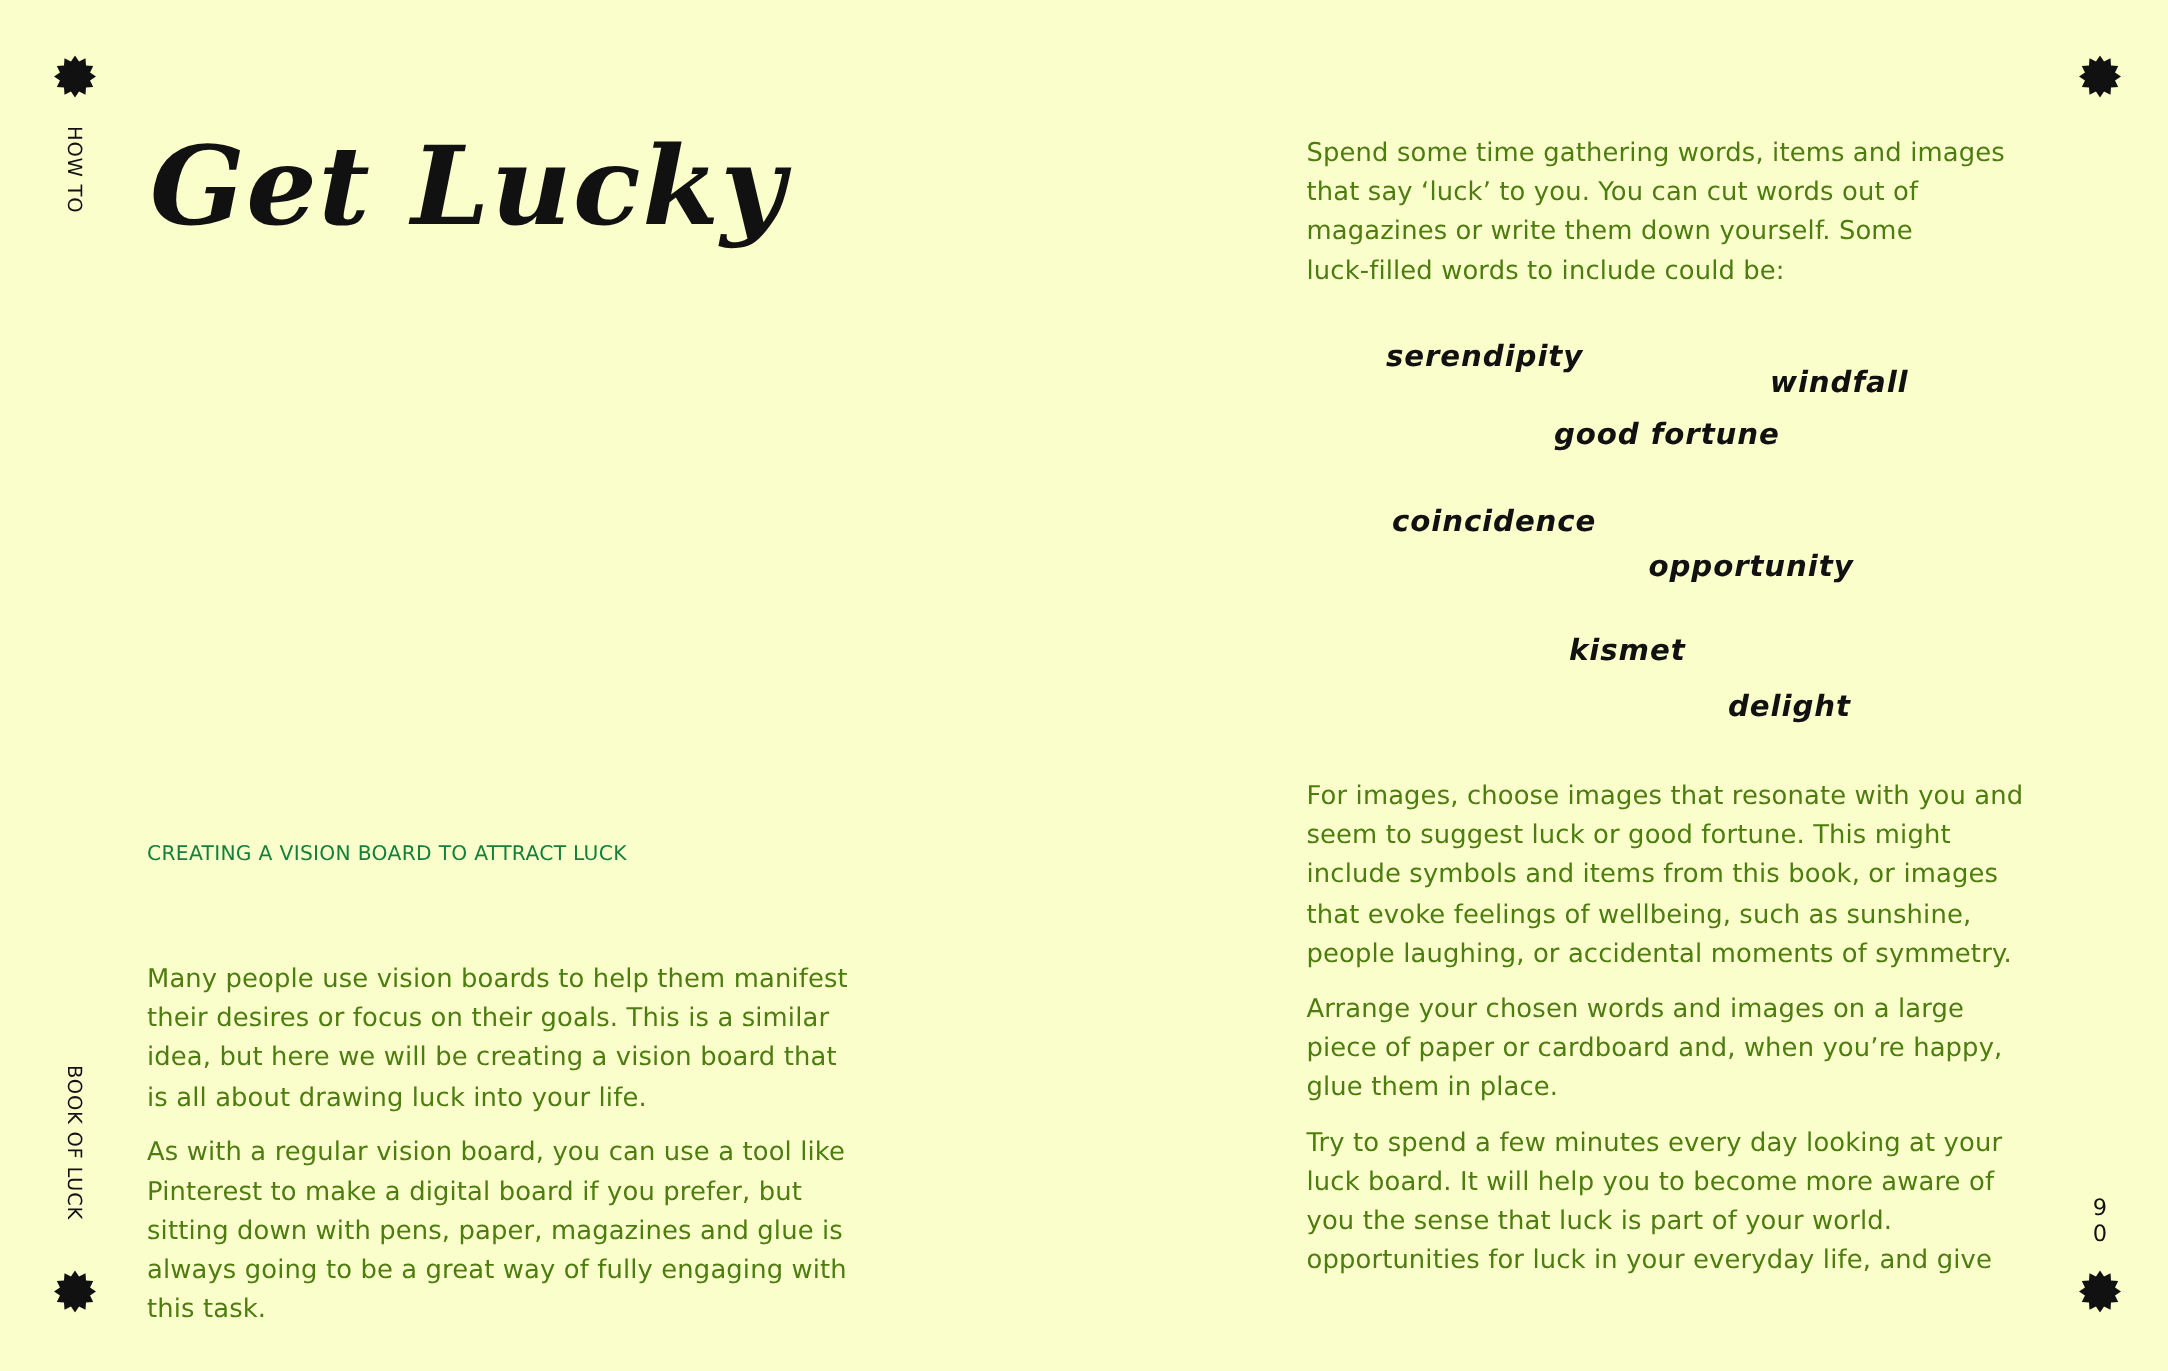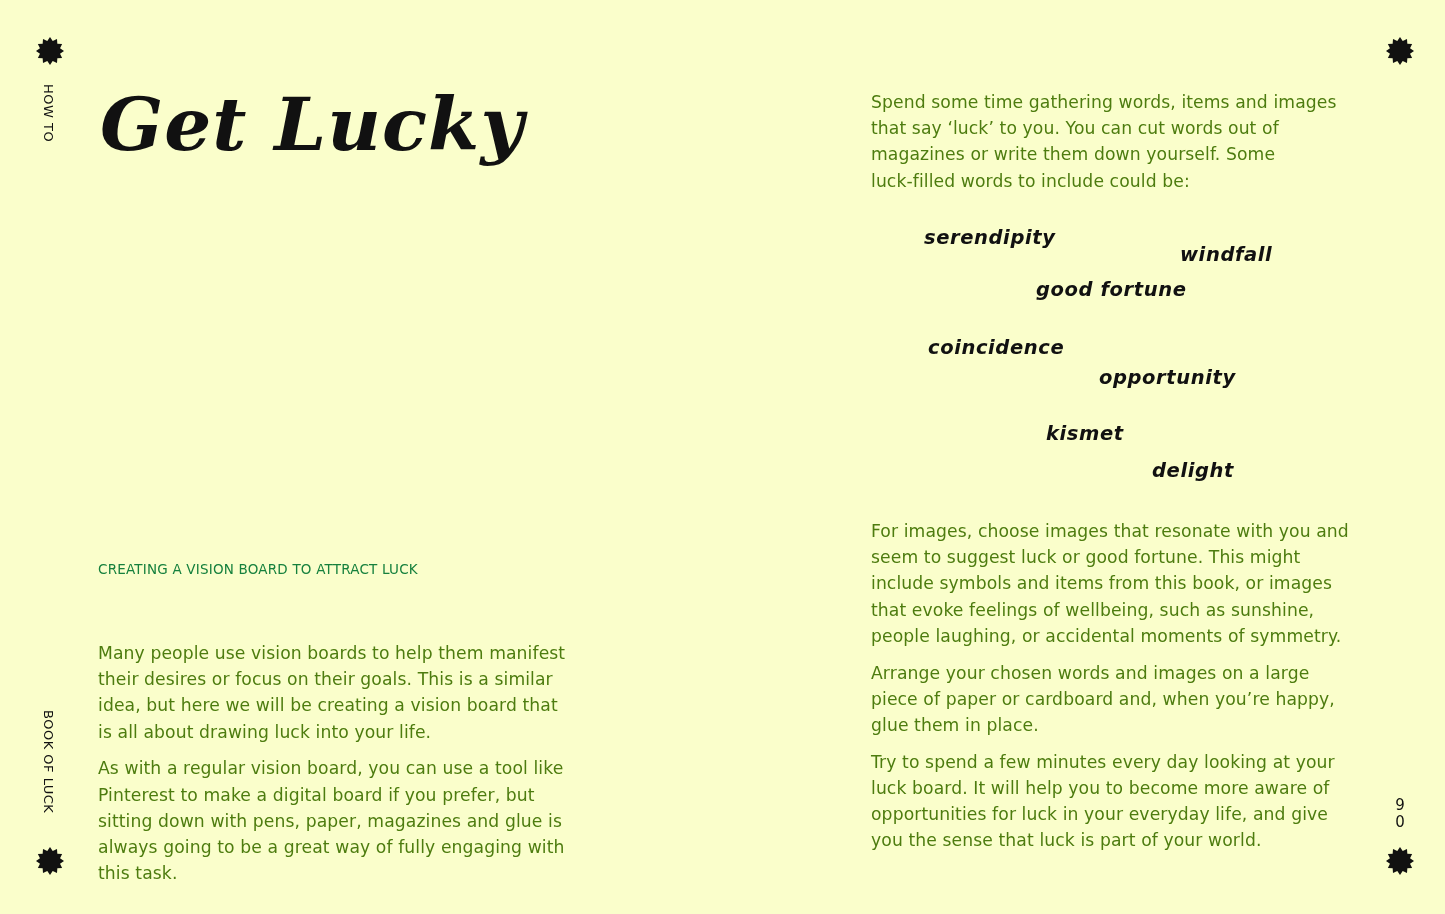--- a/index.html
+++ b/index.html
@@ -171,16 +171,16 @@
     <span class="line">people laughing, or accidental moments of symmetry.</span>
   </p>
   <p>
     <span class="line">Arrange your chosen words and images on a large</span>
     <span class="line">piece of paper or cardboard and, when you’re happy,</span>
     <span class="line">glue them in place.</span>
   </p>
   <p>
     <span class="line">Try to spend a few minutes every day looking at your</span>
     <span class="line">luck board. It will help you to become more aware of</span>
+    <span class="line">you the sense that luck is part of your world.</span>
     <span class="line">opportunities for luck in your everyday life, and give</span>
-    <span class="line">you the sense that luck is part of your world.</span>
   </p>
 </div>
 
 </body></html>

